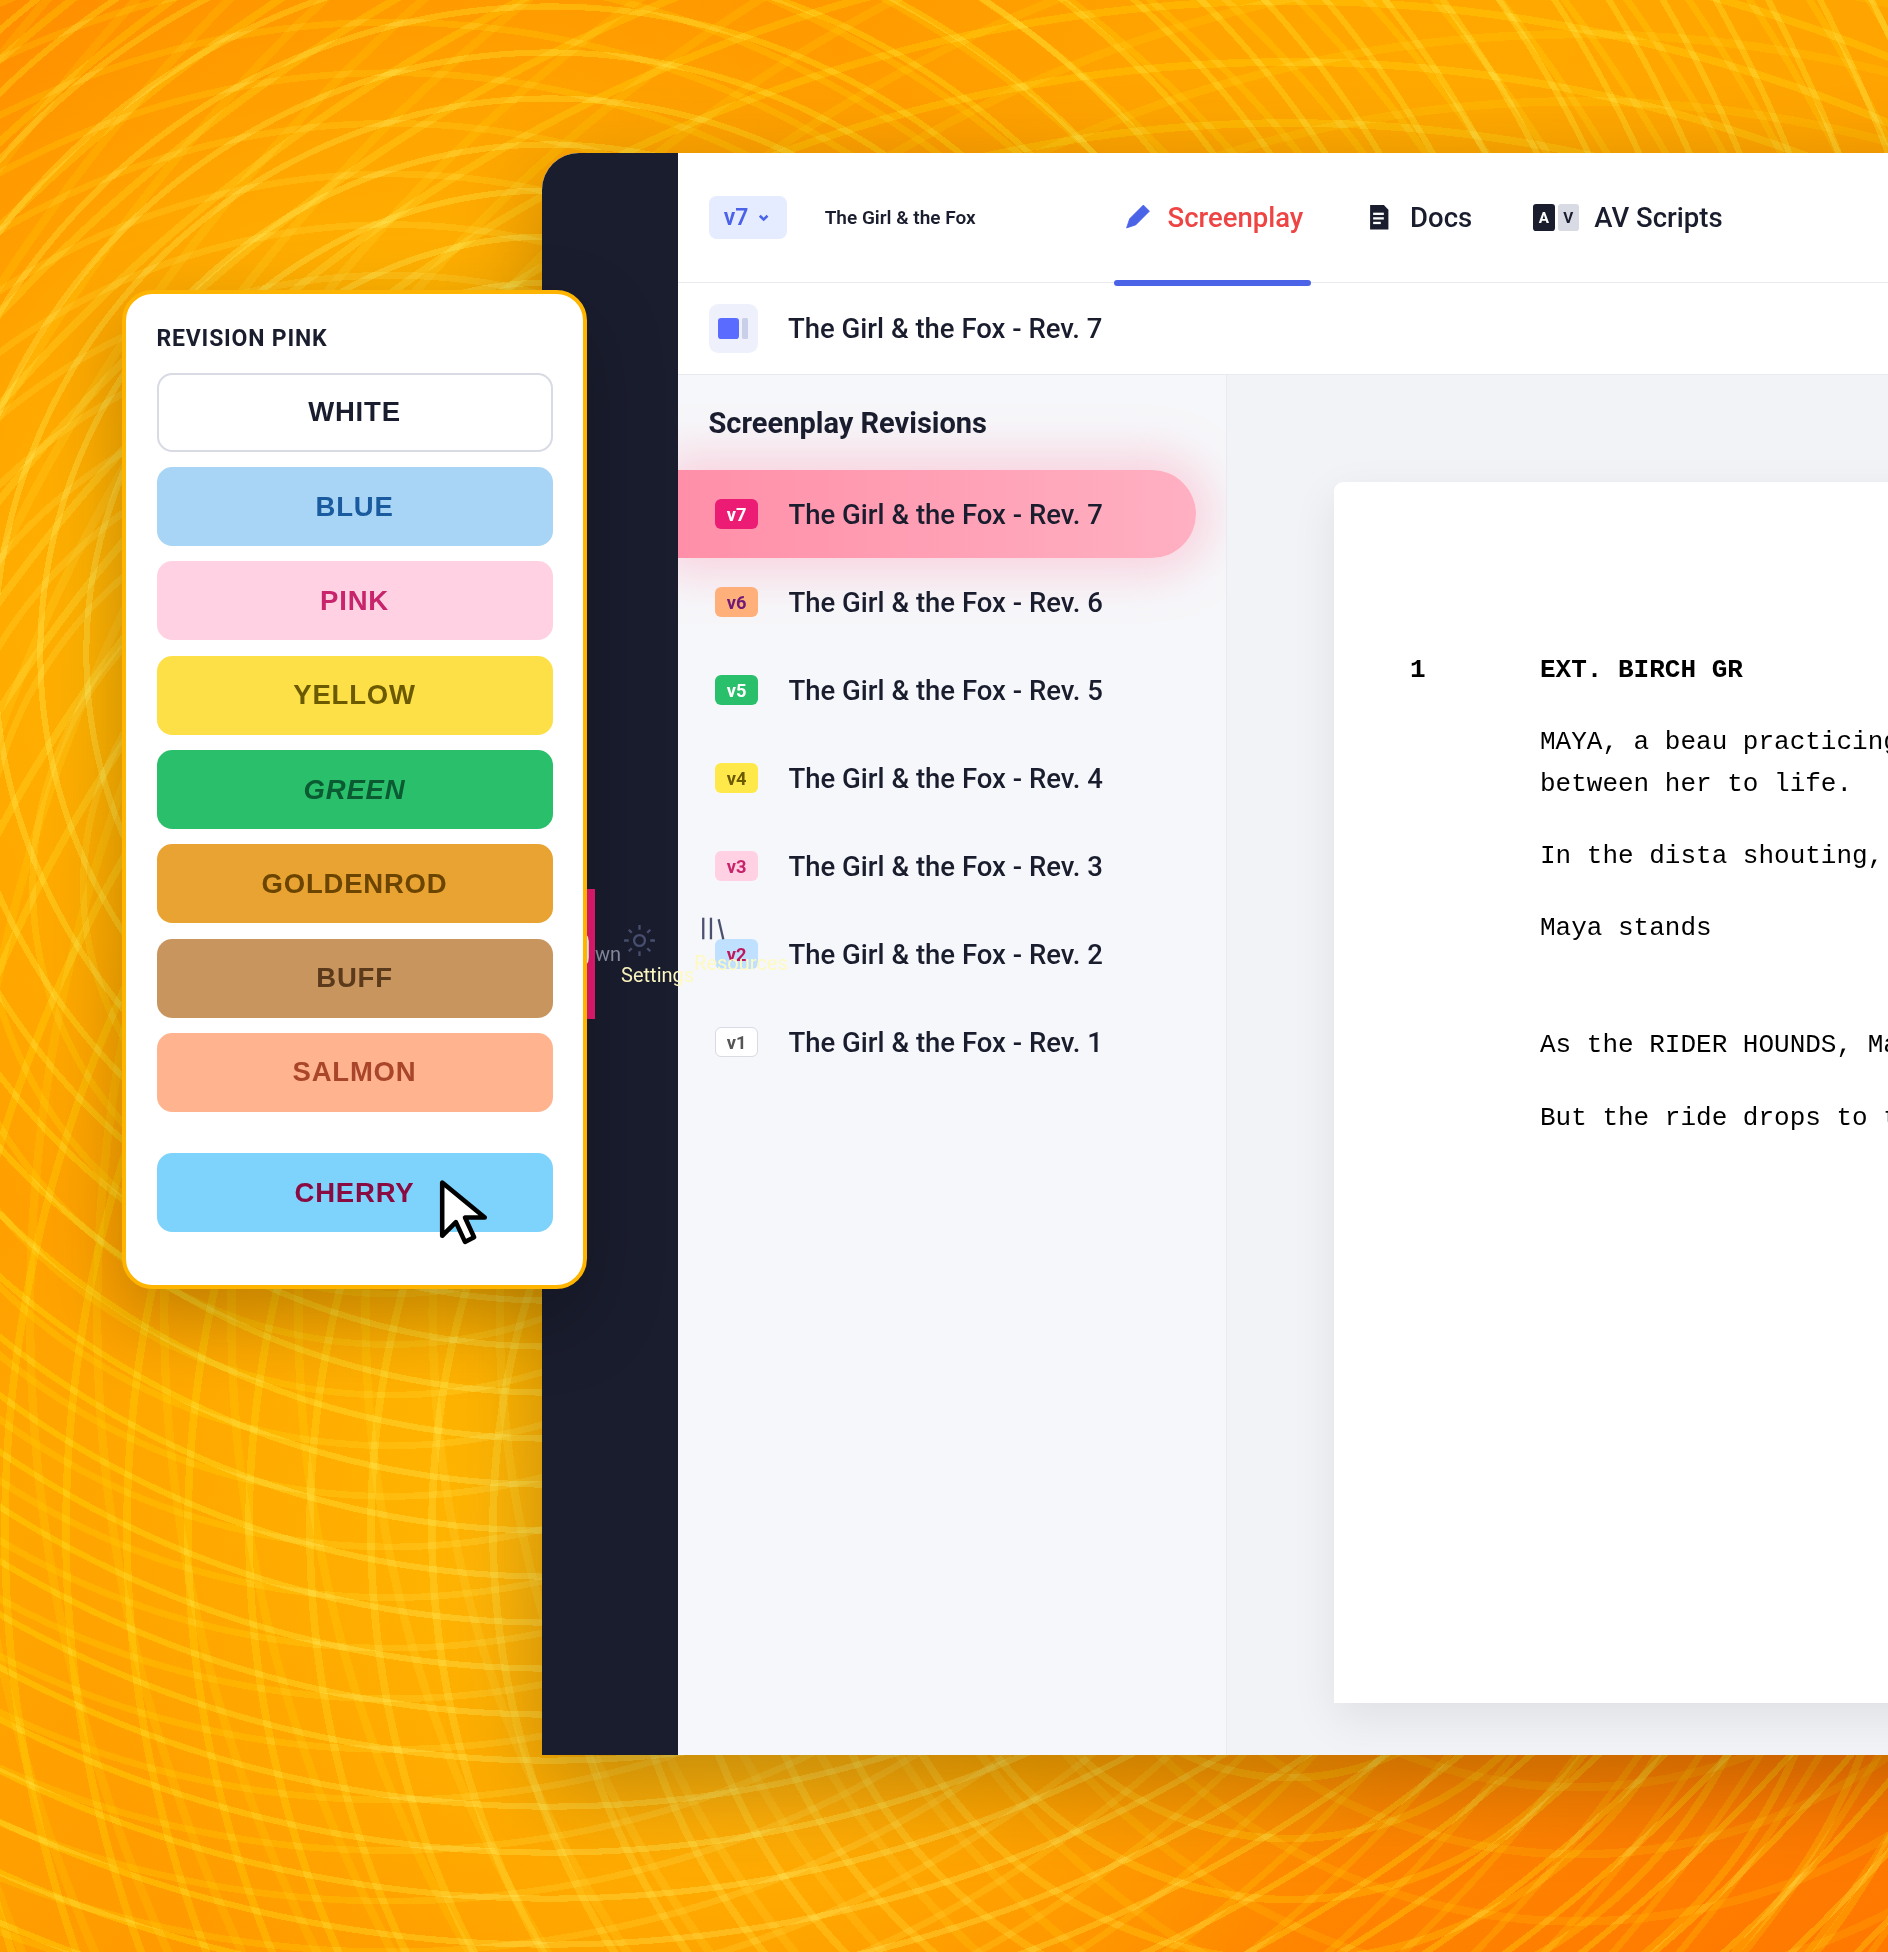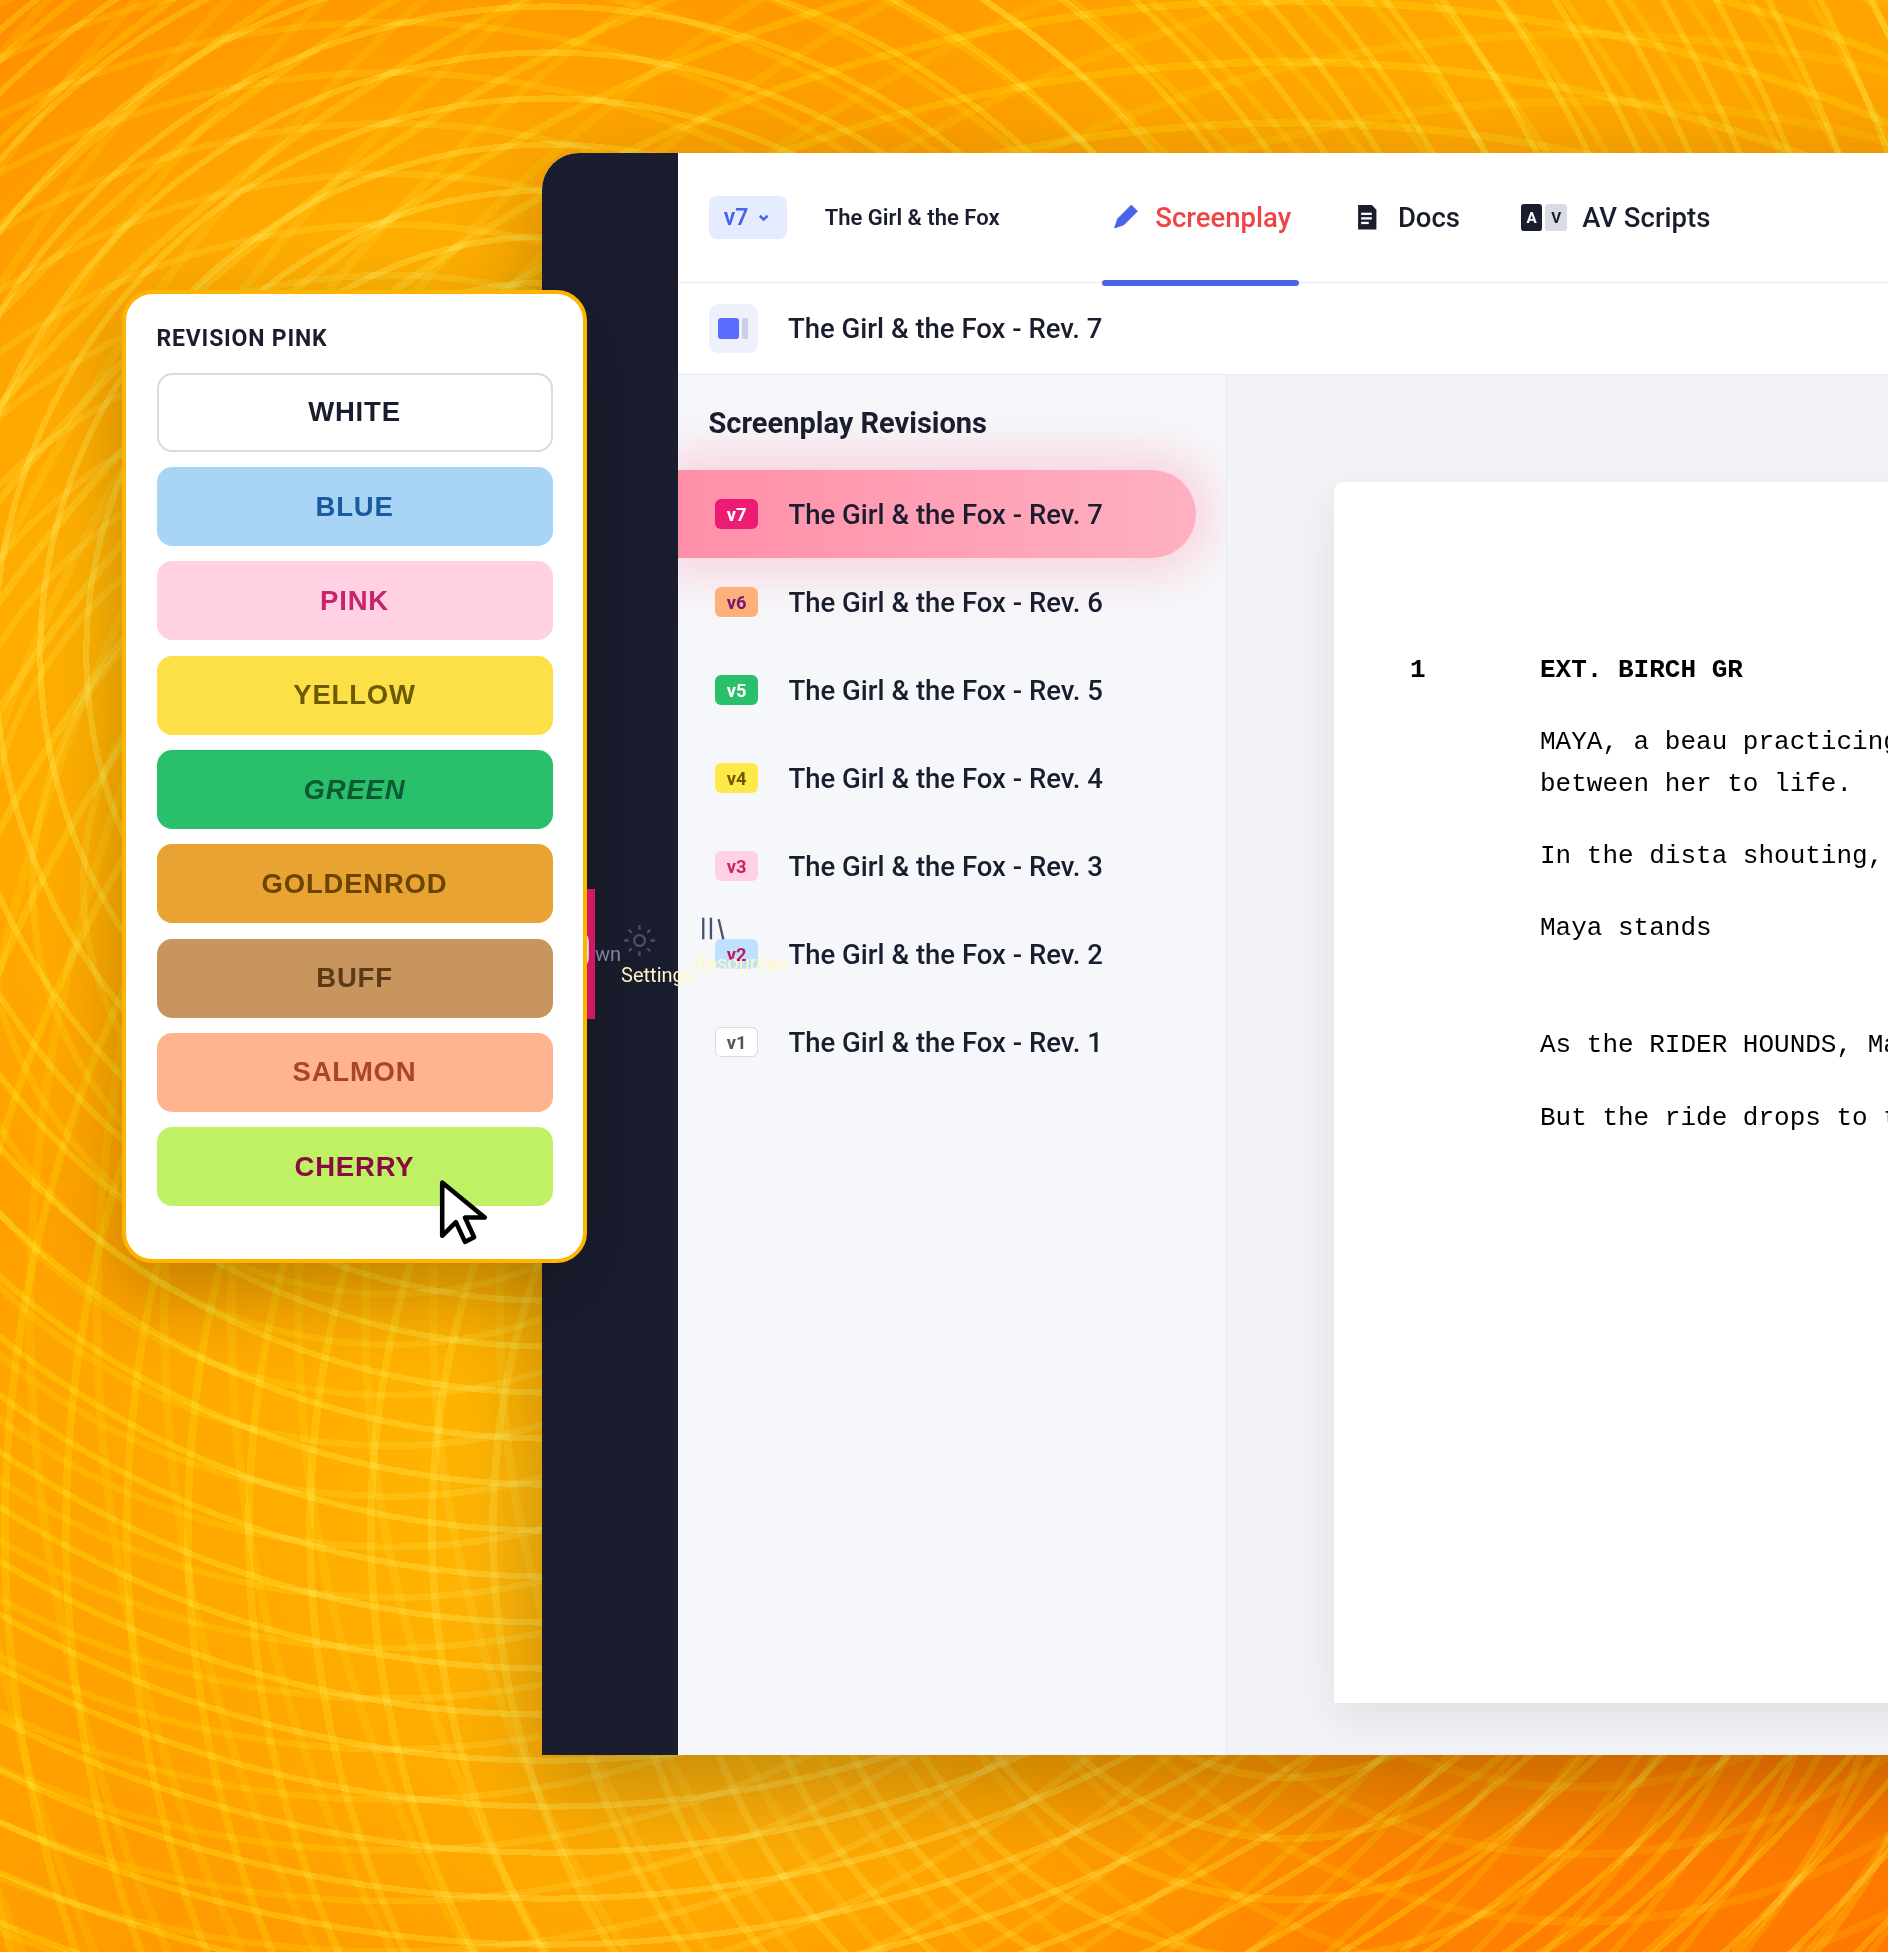--- a/index.html
+++ b/index.html
@@ -90,21 +90,21 @@
     gap: 38px;
     background:#fff;
   }
   .ver-chip {
     background:#e6ecff; color:#4a63e7;
     border-radius:7.6px;
     padding: 7.6px 15.3px; font-size:23px; font-weight:600;
     display:flex; align-items:center; gap:7.6px;
   }
   .ver-chip svg { width:15.3px; height:15.3px; stroke:#4a63e7; fill:none; stroke-width:4; }
-  .proj-title { font-size:22px; font-weight:600; color:#1a1d2e; margin-right:72px; }
+  .proj-title { font-size:19px; font-weight:600; color:#1a1d2e; margin-right:108px; }
 
   .tabs { display:flex; align-items:center; gap:61px; }
   .tab { display:flex; align-items:center; gap:15.3px; font-size:27.5px; font-weight:500; color:#1a1d2e; padding:15.3px 0; position:relative; }
   .tab.active { color:#ef4444; }
   .tab.active::after {
     content:""; position:absolute; left:-7.6px; right:-7.6px; bottom:-37px; height:6.1px; background:#4a63e7; border-radius:3.1px;
   }
   .tab svg { width:30.5px; height:30.5px; }
   .tab-screenplay svg { stroke:#4a63e7; fill:#4a63e7; }
   .tab-docs svg { fill:#1a1d2e; }
@@ -188,21 +188,21 @@
     margin-bottom:15.3px; cursor:pointer;
   }
   .c-white { background:#fff; border:2.3px solid #d8dae4; color:#1a1d2e; }
   .c-blue { background:#a8d4f5; color:#1a5a9e; }
   .c-pink { background:#ffd1e3; color:#c7246c; }
   .c-yellow { background:#fde047; color:#6b5a00; }
   .c-green { background:#2abf6b; color:#0a5a32;font-style:italic; }
   .c-goldenrod { background:#e8a332; color:#6b4400; }
   .c-buff { background:#c9955f; color:#5a3a1a; }
   .c-salmon { background:#ffb48f; color:#a8452a; }
-  .c-cherry { background:#bef264; color:#8a0a42; }
+  .c-cherry { background:#7dd3fc; color:#8a0a42;margin-top:26px; }
 
   
   .cursor {
     position:absolute;
     left: 427px; top: 1175px;
     z-index:30;
     width:76px; height:76px;
   }
   .cursor svg { width:100%; height:100%; }
 </style>

